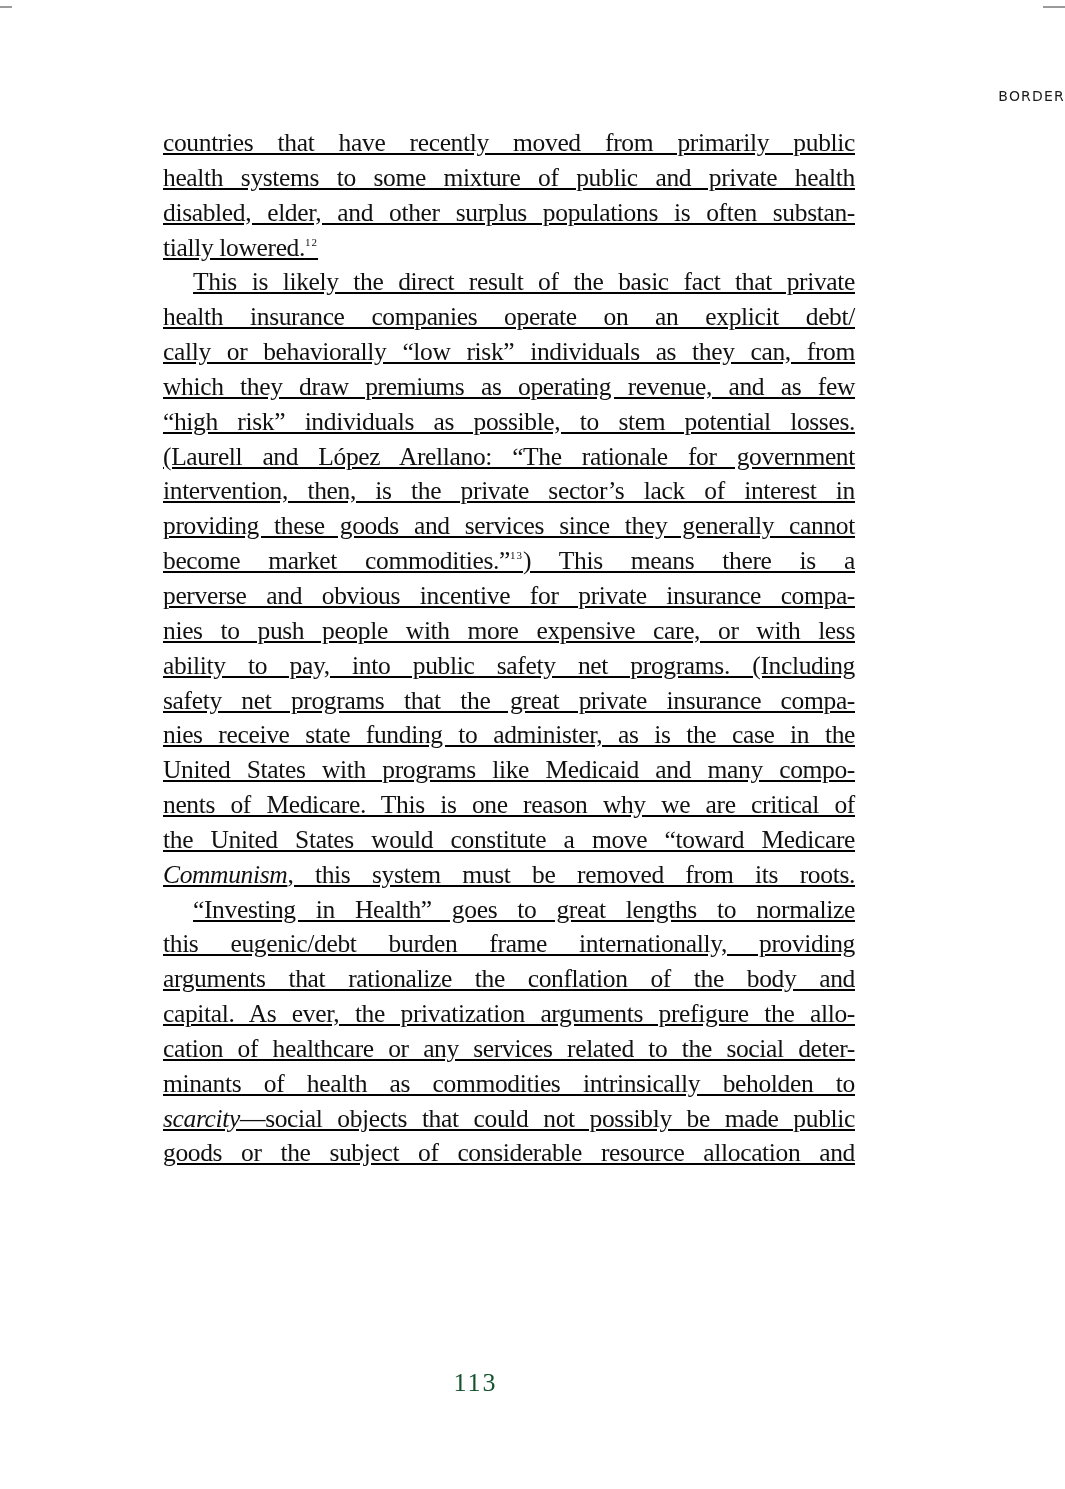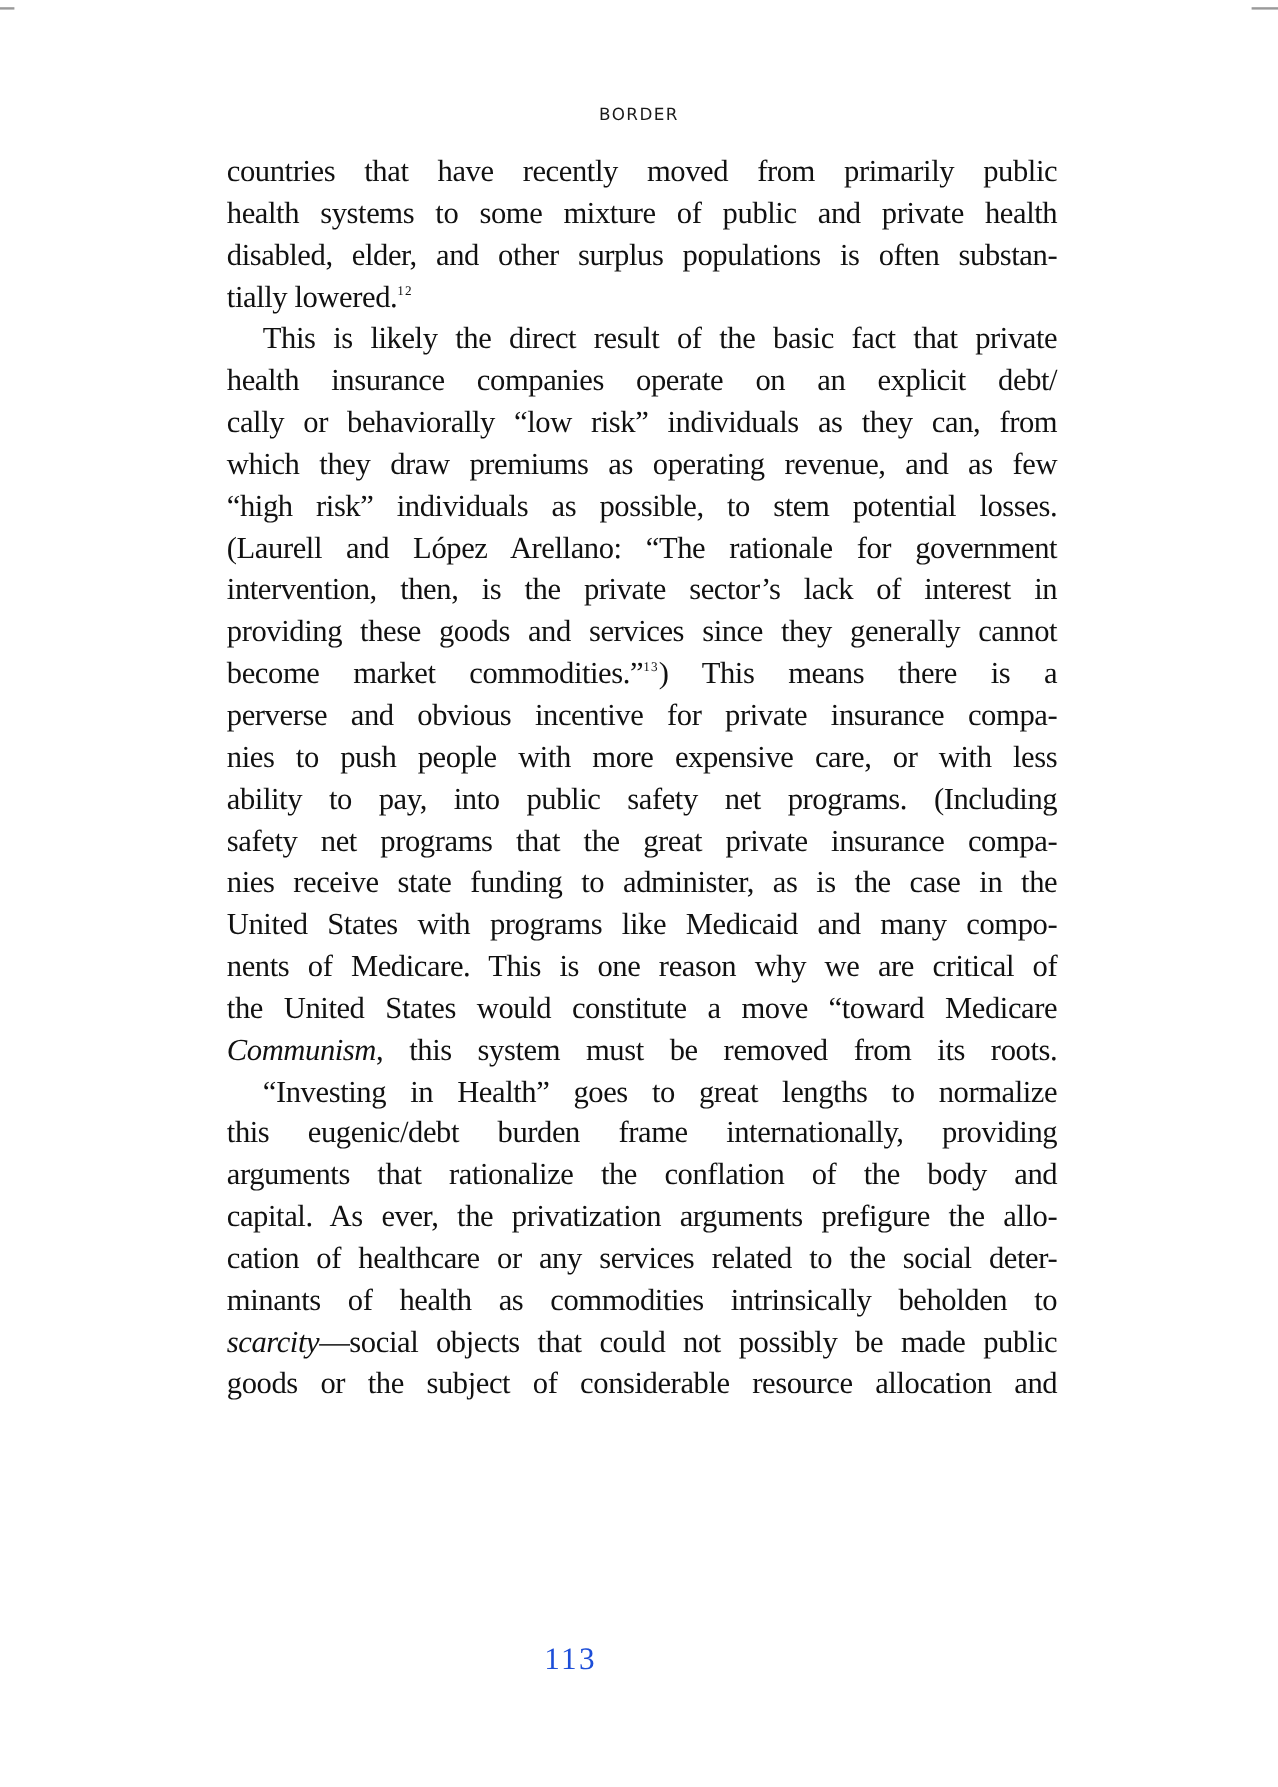--- a/index.html
+++ b/index.html
@@ -1,37 +1,37 @@
 <!DOCTYPE html>
 <html><head>
 <meta charset="utf-8">
 <style>
   html, body { margin: 0; padding: 0; background: #ffffff; }
   body { width: 1065px; height: 1489px; position: relative; overflow: hidden; }
   .crop { position: absolute; top: 6px; height: 2px; background: #9a9a9a; }
   .crop.left { left: 0; width: 12px; }
   .crop.right { right: 0; width: 22px; }
   .running-head {
-    position: absolute; top: 88px; left: 0; width: 1065px; text-align: center;
+    position: absolute; top: 88px; left: 0; width: 1065px; text-align: right;
     font-family: "DejaVu Sans", sans-serif; font-size: 14px; letter-spacing: 1.2px;
     color: #1a1a1a;
   }
-  .text-block { position: absolute; left: 189px; width: 692px; top: 126px; }
+  .text-block { position: absolute; left: 163px; width: 692px; top: 126px; text-decoration: underline; }
   .line {
     font-family: "Liberation Serif", serif; font-size: 25.5px; color: #111;
     height: 34.85px; line-height: 34.85px; white-space: nowrap;
     text-align: justify; text-align-last: justify; letter-spacing: -0.35px;
   }
   .line.last { text-align-last: left; }
   .line.indent { padding-left: 30px; }
   .line i { font-style: italic; }
   sup.fn { font-size: 11px; vertical-align: 10px; letter-spacing: 1px; line-height: 0; }
   .folio {
     position: absolute; top: 1368px; left: 0; width: 951px; text-align: center;
-    font-family: "Liberation Serif", serif; font-size: 26px; color: #1d4ed8; letter-spacing: 2px;
+    font-family: "Liberation Serif", serif; font-size: 26px; color: #14532d; letter-spacing: 2px;
   }
 </style>
 </head>
 <body>
 
 <div class="crop left"></div>
 <div class="crop right"></div>
 
 <div class="running-head">BORDER</div>
 

